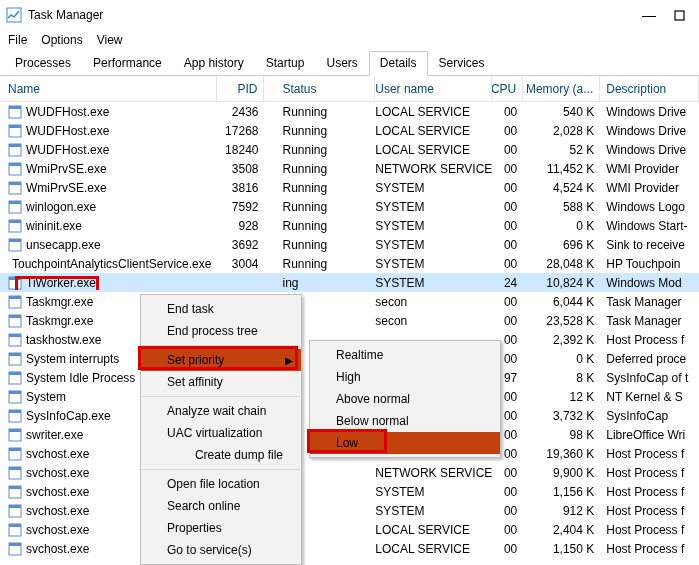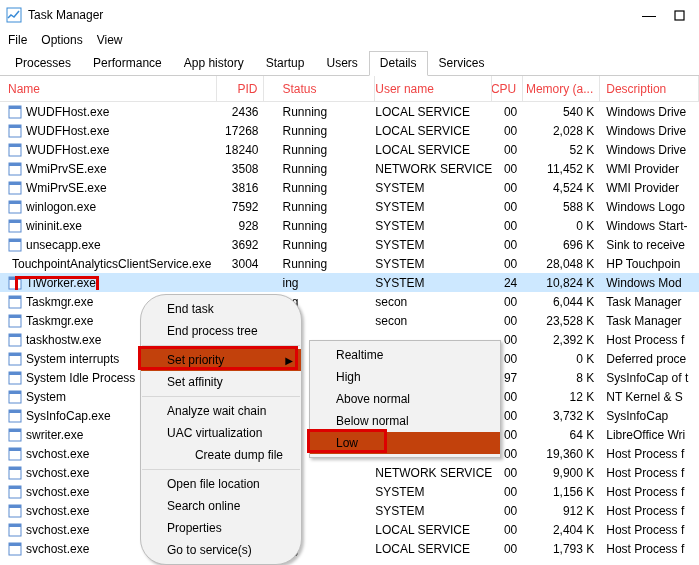--- a/index.html
+++ b/index.html
@@ -10,21 +10,21 @@
   .winbtns { display:flex; gap:18px; margin-right:8px; }
   .winbtns div { width:12px; height:12px; display:flex; align-items:center; justify-content:center; font-size:14px; }
   .menubar { height:20px; display:flex; gap:14px; padding:0 8px; align-items:center; }
   .menubar span { font-size:12px; }
   .tabs { height:26px; display:flex; border-bottom:1px solid #ccc; padding-left:4px; align-items:flex-end; }
   .tabs .tab { padding:4px 10px 5px; border:1px solid transparent; font-size:12px; position:relative; top:1px; }
   .tabs .tab.active { border:1px solid #ccc; border-bottom:1px solid #fff; background:#fff; }
   .table { position:relative; }
   .headrow, .row { display:flex; align-items:center; height:19px; padding-left:8px; }
   .headrow { height:26px; border-bottom:1px solid #e5e5e5; }
-  .headrow .cell { color:#ef4444; }
+  .headrow .cell { color:#0c4a6e; }
   .cell { overflow:hidden; white-space:nowrap; text-overflow:clip; padding-right:6px; }
   .c-name { width:212px; display:flex; align-items:center; gap:4px; }
   .c-pid  { width:48px; text-align:right; }
   .c-stat { width:100px; padding-left:6px;margin-left:12px; }
   .c-user { width:118px; }
   .c-cpu  { width:32px; text-align:right; }
   .c-mem  { width:78px; text-align:right; }
   .c-desc { width:100px; padding-left:6px; }
   .pi { width:14px; height:14px; display:inline-block; }
   .headrow .cell { border-right:1px solid #e5e5e5; height:100%; display:flex; align-items:center; }
@@ -349,21 +349,21 @@
           <svg class="pi" viewBox="0 0 14 14">
             <rect x="1" y="1" width="12" height="12" fill="#fff" stroke="#5b8bd0"></rect>
             <rect x="1" y="1" width="12" height="3" fill="#5b8bd0"></rect>
           </svg>
           <span>swriter.exe</span>
         </div>
         <div class="cell c-pid"></div>
         <div class="cell c-stat"></div>
         <div class="cell c-user"></div>
         <div class="cell c-cpu">00</div>
-        <div class="cell c-mem">64 K</div>
+        <div class="cell c-mem">98 K</div>
         <div class="cell c-desc">LibreOffice Wri</div>
       </div>
       <div class="row">
         <div class="cell c-name" style="position:relative">
           <svg class="pi" viewBox="0 0 14 14">
             <rect x="1" y="1" width="12" height="12" fill="#fff" stroke="#5b8bd0"></rect>
             <rect x="1" y="1" width="12" height="3" fill="#5b8bd0"></rect>
           </svg>
           <span>svchost.exe</span>
         </div>
@@ -439,27 +439,27 @@
           <svg class="pi" viewBox="0 0 14 14">
             <rect x="1" y="1" width="12" height="12" fill="#fff" stroke="#5b8bd0"></rect>
             <rect x="1" y="1" width="12" height="3" fill="#5b8bd0"></rect>
           </svg>
           <span>svchost.exe</span>
         </div>
         <div class="cell c-pid"></div>
         <div class="cell c-stat">ing</div>
         <div class="cell c-user">LOCAL SERVICE</div>
         <div class="cell c-cpu">00</div>
-        <div class="cell c-mem">1,793 K</div>
+        <div class="cell c-mem">1,150 K</div>
         <div class="cell c-desc">Host Process f</div>
       </div>
     </div>
 </div>
 
-<div class="ctxmenu" id="ctx1" style="left:140px; top:294px; width:162px;border-radius:26px;">
+<div class="ctxmenu" id="ctx1" style="left:140px; top:294px; width:162px;">
     <div class="item" style="position: relative;">
       <span>End task</span>
     </div>
     <div class="item" style="position: relative;">
       <span>End process tree</span>
     </div>
     <div class="sep"></div>
     <div class="item highlight" style="position: relative;">
       <span>Set priority</span>
       <span class="arrow">▶</span>

